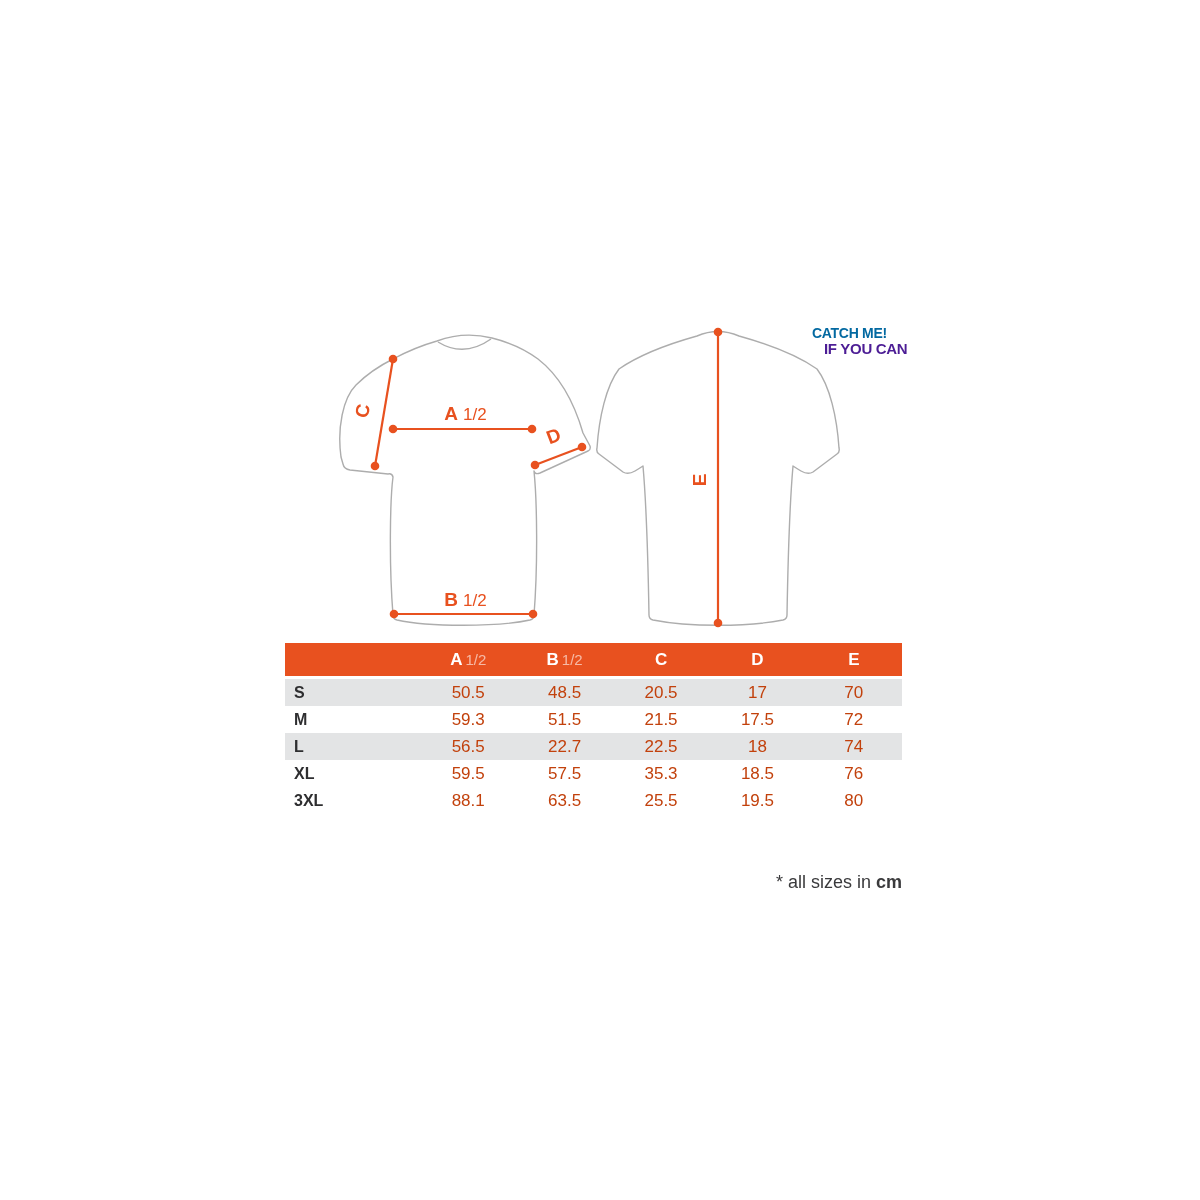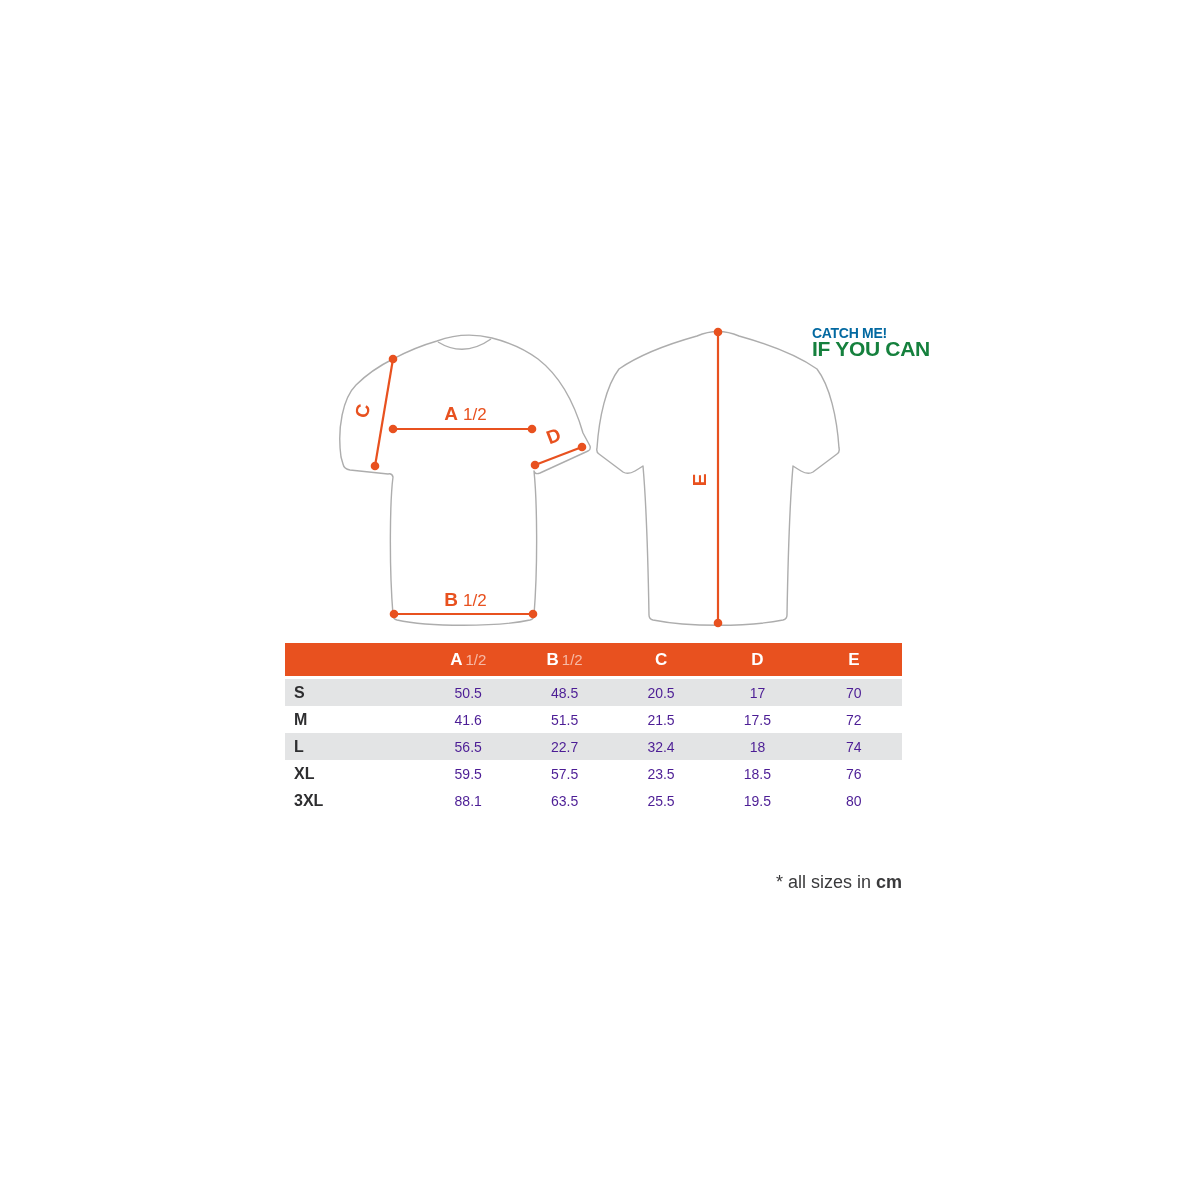--- a/index.html
+++ b/index.html
@@ -13,35 +13,35 @@
   .collar { fill:none; stroke:#ADADAD; stroke-width:1.4; }
   .mline { stroke:#E8511F; stroke-width:2.2; }
   .mdot  { fill:#E8511F; }
   .mlab  { fill:#E8511F; font-weight:bold; font-size:19px; }
   .mfrac { fill:#E8511F; font-weight:normal; font-size:17px; }
 
   
   .tagline { position:absolute; left:812px; top:325px; line-height:16px;
              font-weight:bold; letter-spacing:-0.3px; white-space:nowrap; }
   .tagline .l1 { color:#0369a1; font-size:14px; }
-  .tagline .l2 { color:#15803d; font-size:21px; }
+  .tagline .l2 { color:#4c1d95; font-size:15px;margin-left:12px; }
 
   
   .size-table { position:absolute; left:285px; top:643px; width:617px; }
   .st-header { display:flex; align-items:center; height:33px; background:#E8511F;
                margin-bottom:3px; }
   .st-row { display:flex; align-items:center; height:27px; }
   .st-row.gray { background:#E3E4E5; }
   .col-size { width:135px; padding-left:9px; text-align:left; }
   .col-val  { flex:1; text-align:center; }
   .st-header .col-val { color:#ffffff; font-weight:bold; font-size:17px; }
   .st-header .frac { color:rgba(255,255,255,0.6); font-weight:normal; font-size:15px;
                      margin-left:3px; }
   .st-row .col-size { font-weight:bold; font-size:16px; color:#2E2E30; }
-  .st-row .col-val  { font-size:14px; color:#4c1d95; }
+  .st-row .col-val  { font-size:17px; color:#c2410c; }
 
   .footnote { position:absolute; left:285px; top:872px; width:617px; text-align:right;
               font-size:18px; color:#3A3A3C; }
   .footnote .unit { font-weight:bold; }
 </style>
 </head>
 <body>
 
 <div class="canvas">
 
@@ -152,41 +152,41 @@
       <div class="col-size">S</div>
       <div class="col-val">50.5</div>
       <div class="col-val">48.5</div>
       <div class="col-val">20.5</div>
       <div class="col-val">17</div>
       <div class="col-val">70</div>
     </div>
 
     <div class="st-row">
       <div class="col-size">M</div>
-      <div class="col-val">41.6</div>
+      <div class="col-val">59.3</div>
       <div class="col-val">51.5</div>
       <div class="col-val">21.5</div>
       <div class="col-val">17.5</div>
       <div class="col-val">72</div>
     </div>
 
     <div class="st-row gray">
       <div class="col-size">L</div>
       <div class="col-val">56.5</div>
       <div class="col-val">22.7</div>
-      <div class="col-val">32.4</div>
+      <div class="col-val">22.5</div>
       <div class="col-val">18</div>
       <div class="col-val">74</div>
     </div>
 
     <div class="st-row">
       <div class="col-size">XL</div>
       <div class="col-val">59.5</div>
       <div class="col-val">57.5</div>
-      <div class="col-val">23.5</div>
+      <div class="col-val">35.3</div>
       <div class="col-val">18.5</div>
       <div class="col-val">76</div>
     </div>
 
 
     <div class="st-row">
       <div class="col-size">3XL</div>
       <div class="col-val">88.1</div>
       <div class="col-val">63.5</div>
       <div class="col-val">25.5</div>

